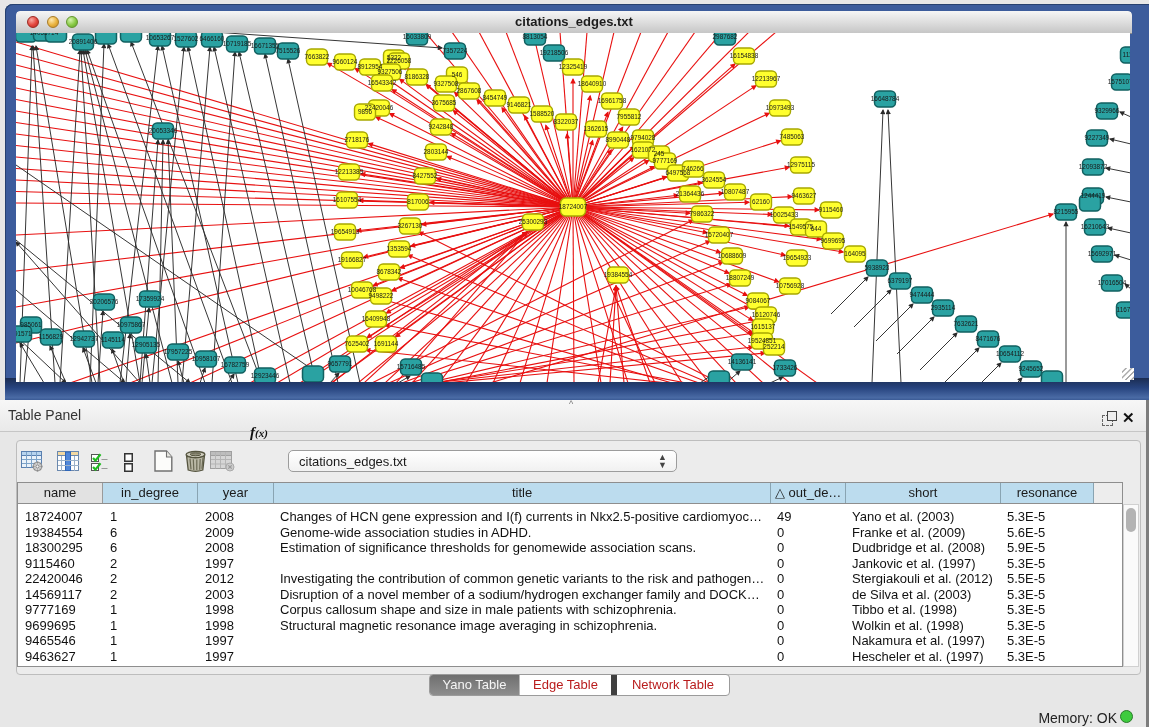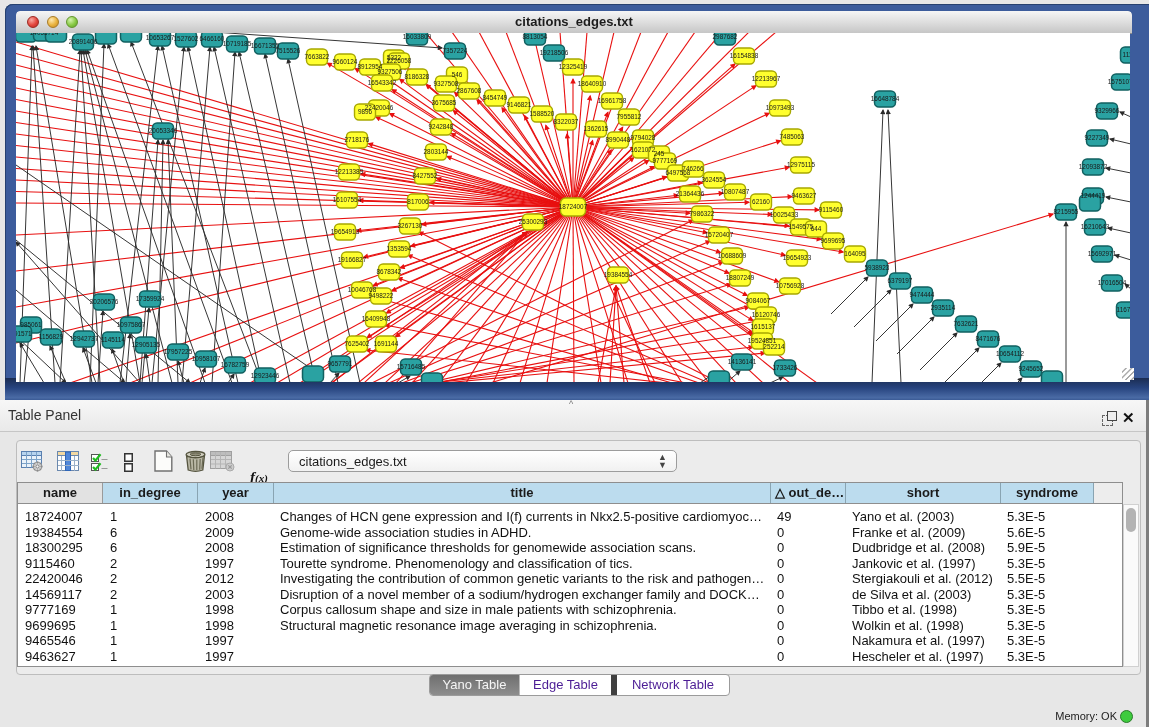--- a/index.html
+++ b/index.html
@@ -28,21 +28,21 @@
 #flt .a{position:absolute;left:0;top:4px;width:9px;height:9px;border:1px dashed #666;}
 #flt .b{position:absolute;left:5px;top:0;width:8px;height:8px;border:1px solid #444;background:#eee;}
 #closex{position:absolute;left:1122px;top:409px;font-size:15px;font-weight:bold;color:#111;}
 #content{position:absolute;left:0;top:432px;width:1149px;height:295px;background:#e7e7e7;}
 #innerpanel{position:absolute;left:16px;top:440px;width:1123px;height:233px;
  background:#ececec;border:1px solid #bdbdbd;border-radius:4px;}
 .ticon{position:absolute;top:451px;}
 #combo{position:absolute;left:288px;top:450px;width:389px;height:22px;background:linear-gradient(#ffffff,#f1f1f1);
  border:1px solid #9c9c9c;border-radius:5px;font-size:13px;color:#1a1a1a;line-height:21px;padding-left:10px;box-sizing:border-box;}
 #combo .ar{position:absolute;right:9px;top:2px;font-size:9px;color:#444;line-height:8px;text-align:center;}
-#thead{position:absolute;left:17px;top:482px;width:1106px;height:22px;background:#ededed;border:1px solid #8e8e8e;box-sizing:border-box;font-weight:bold;}
+#thead{position:absolute;left:17px;top:482px;width:1106px;height:22px;background:#ededed;border:1px solid #8e8e8e;box-sizing:border-box;}
 #thead span{position:absolute;top:0;height:20px;line-height:20px;font-size:13px;color:#1a1a1a;text-align:center;
  border-right:1px solid #89a4b2;background:#bcdcee;box-sizing:border-box;}
 #thead .h1{left:0;width:85px;background:#e2e2e2;border-right:1px solid #9a9a9a;}
 #thead .h2{left:85px;width:95px;}
 #thead .h3{left:180px;width:76px;}
 #thead .h4{left:256px;width:497px;}
 #thead .h5{left:753px;width:75px;text-align:left;padding-left:4px;}
 #thead .h6{left:828px;width:155px;}
 #thead .h7{left:983px;width:93px;}
 #tbody{position:absolute;left:17px;top:504px;width:1106px;height:163px;background:#fff;padding-top:5px;
@@ -52,26 +52,26 @@
 .c1{left:7px;width:78px;}
 .c2{left:92px;width:88px;}
 .c3{left:187px;width:70px;}
 .c4{left:262px;width:490px;}
 .c5{left:759px;width:70px;}
 .c6{left:834px;width:150px;}
 .c7{left:989px;width:88px;}
 #sbar{position:absolute;left:1123px;top:504px;width:16px;height:163px;background:#fafafa;border:1px solid #d0d0d0;box-sizing:border-box;}
 #sthumb{position:absolute;left:2px;top:3px;width:10px;height:24px;background:#b3b3b3;border-radius:5px;}
 #tabs{position:absolute;left:429px;top:674px;height:20px;border:1px solid #9b9b9b;border-radius:4px;background:#fff;overflow:hidden;}
-#tabs span{display:inline-block;height:20px;line-height:20px;font-size:13px;color:#4c1d95;text-align:center;vertical-align:top;}
+#tabs span{display:inline-block;height:20px;line-height:20px;font-size:13px;color:#b91c1c;text-align:center;vertical-align:top;}
 #tabs .sel{background:linear-gradient(#6f6f6f,#8d8d8d);color:#f5f5f5;}
 #tabs .s1{width:89px;}
 #tabs .s2{width:91px;border-left:1px solid #b9b9b9;}
 #tabs .s3{width:112px;border-left:6px solid #404040;}
-#mem{position:absolute;right:32px;top:710px;font-size:11px;color:#222;}
+#mem{position:absolute;right:32px;top:710px;font-size:14px;color:#222;}
 #memdot{position:absolute;right:16px;top:710px;width:11px;height:11px;border-radius:50%;background:#3ecb3e;border:1px solid #2a7a2a;}
 #rstrip{position:absolute;left:1146px;top:400px;width:3px;height:327px;background:#7d7d7d;}
 </style></head>
 <body>
 <div id="frame"></div>
 <div id="botblue"></div>
 <div id="macwin">
   <div id="titlebar">
       <div id="title">citations_edges.txt</div>
    <div class="tl" id="tl1"></div>
@@ -636,30 +636,30 @@
 <path d="M2.6 6.2 L4.2 20 q7.3 2.6 14.6 0 L20.4 6.2 q-8.9 3.4 -17.8 0 z" fill="#b9b7a5" stroke="#55543f" stroke-width="1.3"></path>
 <path d="M6 8.6 L7 19.4 M9.3 9.3 L9.8 20 M12.8 9.4 L12.8 20 M16.2 9 L15.7 19.7 M19 7.8 L17.9 18.8" stroke="#6b6a55" stroke-width="1.2" fill="none"></path>
 </svg>
 <svg class="ticon" style="left:210px" width="26" height="21" viewBox="0 0 26 21">
 <rect x="0.5" y="0.5" width="21" height="17" fill="#d6d6d6" stroke="#a0a0a0"></rect>
 <rect x="0.5" y="0.5" width="21" height="4" fill="#bdbdbd" stroke="#a0a0a0"></rect>
 <path d="M5.5 1 V17.5 M10.5 1 V17.5 M15.5 1 V17.5 M1 8.5 H21 M1 13 H21" stroke="#b5b5b5" stroke-width="1" fill="none"></path>
 <circle cx="20" cy="16" r="4" fill="#cccccc" stroke="#aaaaaa"></circle>
 <path d="M18.3 14.3 l3.4 3.4 M21.7 14.3 l-3.4 3.4" stroke="#9a9a9a" stroke-width="1.2"></path>
 </svg>
-<div class="ticon" style="left:250px;top:469px;font-family:'Liberation Serif',serif;font-style:italic;font-weight:bold;font-size:15px;color:#111;">f<span style="font-size:11px;">(x)</span></div>
+<div class="ticon" style="left:250px;top:424px;font-family:'Liberation Serif',serif;font-style:italic;font-weight:bold;font-size:15px;color:#111;">f<span style="font-size:11px;">(x)</span></div>
 <div id="combo">citations_edges.txt<div class="ar">▲<br>▼</div></div>
 <div id="thead">
  <span class="h1">name</span>
     <span class="h2">in_degree</span>
     <span class="h3">year</span>
  <span class="h4">title</span>
     <span class="h5">△ out_de…</span>
     <span class="h6">short</span>
-    <span class="h7">syndrome</span>
+    <span class="h7">resonance</span>
 </div>
 <div id="tbody">
 <div class="tr">
       <span class="c1">18724007</span>
       <span class="c2">1</span>
       <span class="c3">2008</span>
       <span class="c4">Changes of HCN gene expression and I(f) currents in Nkx2.5-positive cardiomyoc…</span>
       <span class="c5">49</span>
       <span class="c6">Yano et al. (2003)</span>
       <span class="c7">5.3E-5</span>
@@ -679,21 +679,20 @@
       <span class="c3">2008</span>
       <span class="c4">Estimation of significance thresholds for genomewide association scans.</span>
       <span class="c5">0</span>
       <span class="c6">Dudbridge et al. (2008)</span>
       <span class="c7">5.9E-5</span>
     </div>
 <div class="tr">
       <span class="c1">9115460</span>
       <span class="c2">2</span>
       <span class="c3">1997</span>
-      <span class="c4">Tourette syndrome. Phenomenology and classification of tics.</span>
       <span class="c5">0</span>
       <span class="c6">Jankovic et al. (1997)</span>
       <span class="c7">5.3E-5</span>
     </div>
 <div class="tr">
       <span class="c1">22420046</span>
       <span class="c2">2</span>
       <span class="c3">2012</span>
       <span class="c4">Investigating the contribution of common genetic variants to the risk and pathogen…</span>
       <span class="c5">0</span>

